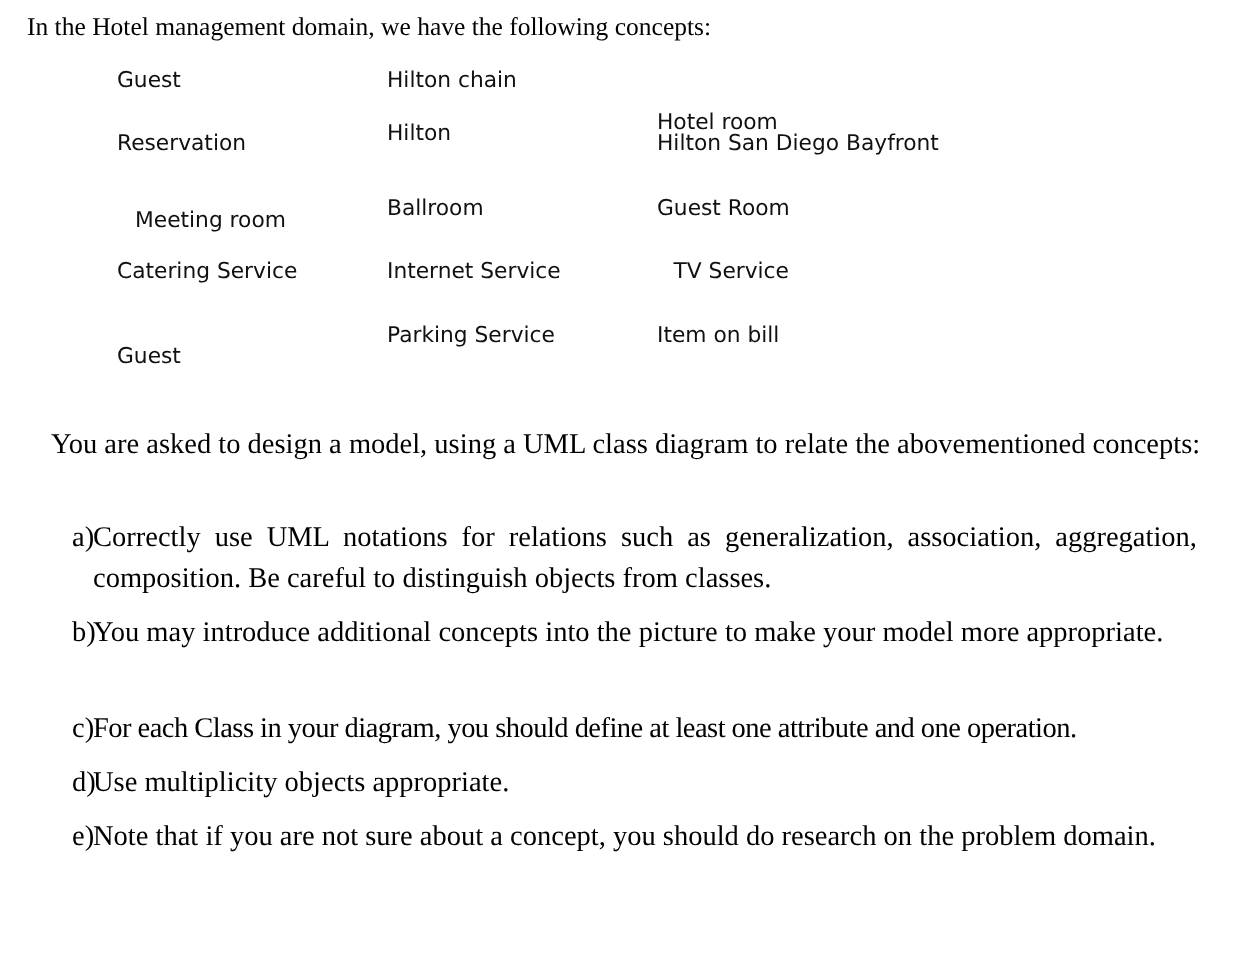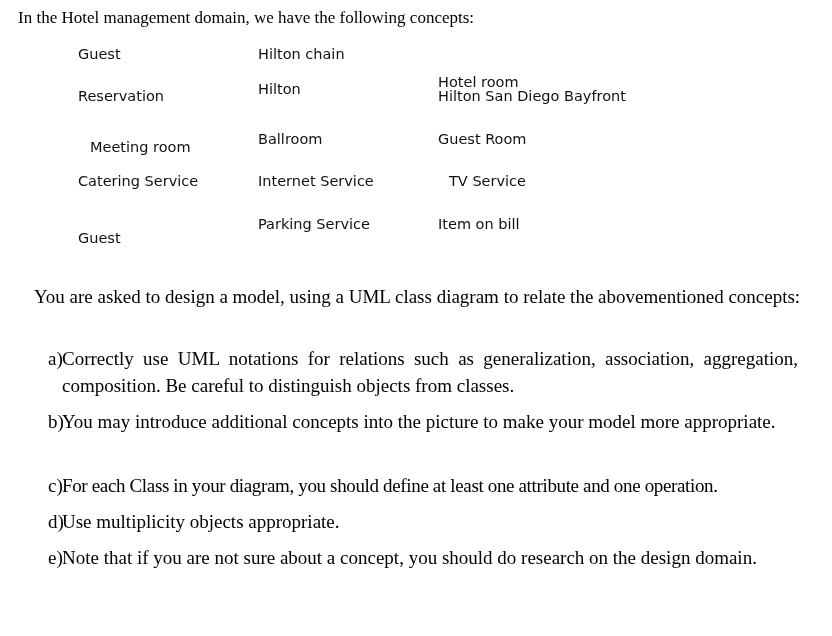--- a/index.html
+++ b/index.html
@@ -79,14 +79,14 @@
   <span class="text" style="white-space:nowrap; letter-spacing:-0.35px;">For each Class in your diagram, you should define at least one attribute and one operation.</span>
 </div>
 
 <div class="item" style="top:508px;">
   <span class="marker">d)</span>
   <span class="text">Use multiplicity objects appropriate.</span>
 </div>
 
 <div class="item" style="top:544px;">
   <span class="marker">e)</span>
-  <span class="text justify-line">Note that if you are not sure about a concept, you should do research on the design domain.</span>
+  <span class="text justify-line">Note that if you are not sure about a concept, you should do research on the problem domain.</span>
 </div>
 
 </body></html>

